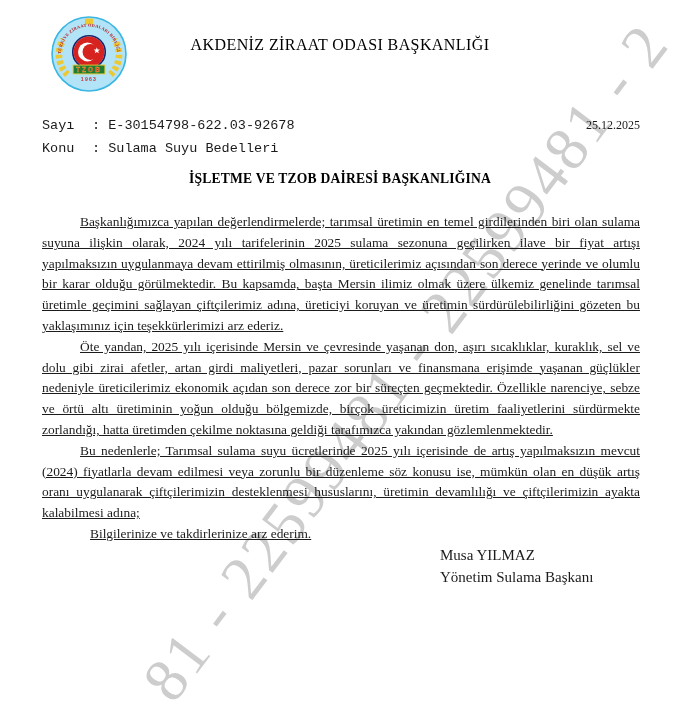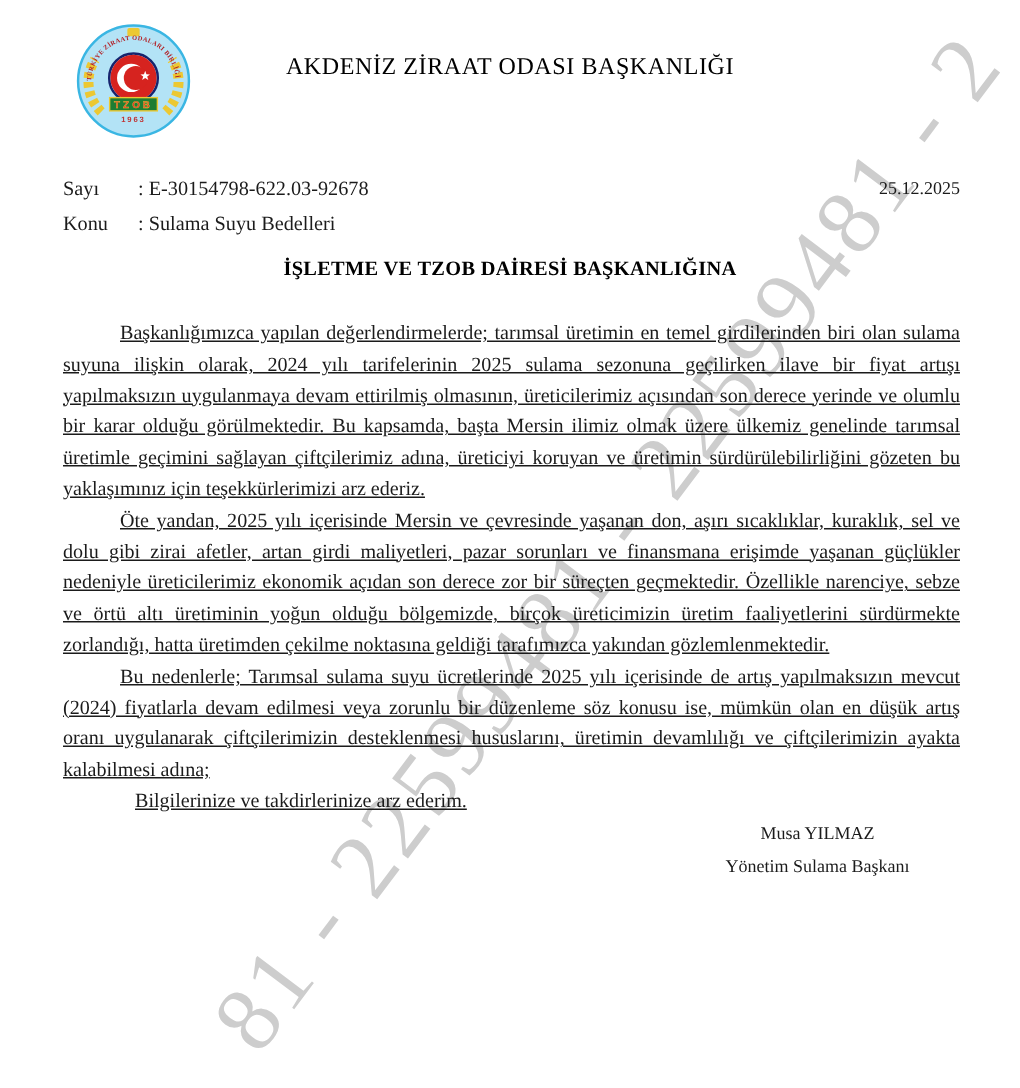--- a/index.html
+++ b/index.html
@@ -15,36 +15,36 @@
     font-size:62px; letter-spacing:3px; white-space:nowrap;
     color:#cdcdcd; font-weight:normal;
   }
   .content { position:absolute; inset:0; z-index:1; }
   .logo { position:absolute; left:50px; top:15px; width:78px; height:78px; }
   .org-title {
     position:absolute; top:36px; left:0; width:100%; text-align:center;
     font-size:16px; letter-spacing:0.4px; color:#000;
   }
   .meta { position:absolute; top:114px; left:42px; right:40px; font-size:13.5px; }
-  .meta-row { display:flex; line-height:23px; }
+  .meta-row { display:flex; line-height:23px;font-family:Liberation Mono, monospace; }
   .meta-label { width:50px; }
   .meta-date { position:absolute; top:114px; right:40px; font-size:12px; line-height:23px; }
   .recipient {
     position:absolute; top:171px; left:0; width:100%; text-align:center;
     font-weight:bold; font-size:13.6px; letter-spacing:0.2px; color:#000;
   }
   .body-text {
     position:absolute; top:212px; left:42px; width:598px;
     font-size:13.4px; line-height:20.8px; text-align:justify;text-decoration:underline;
   }
   .body-text p { margin:0; text-indent:38px; }
   .body-text p.closing { text-indent:48px; }
   .signature {
     position:absolute; top:544px; left:440px; width:210px;
-    text-align:center; font-size:12px; line-height:22px;
+    font-size:15px; line-height:22px;
   }
 </style>
 </head>
 <body>
 
 <div class="page">
 
   <div class="watermark">81 - 22599481 - 22599481 - 2</div>
 
   <div class="content">

